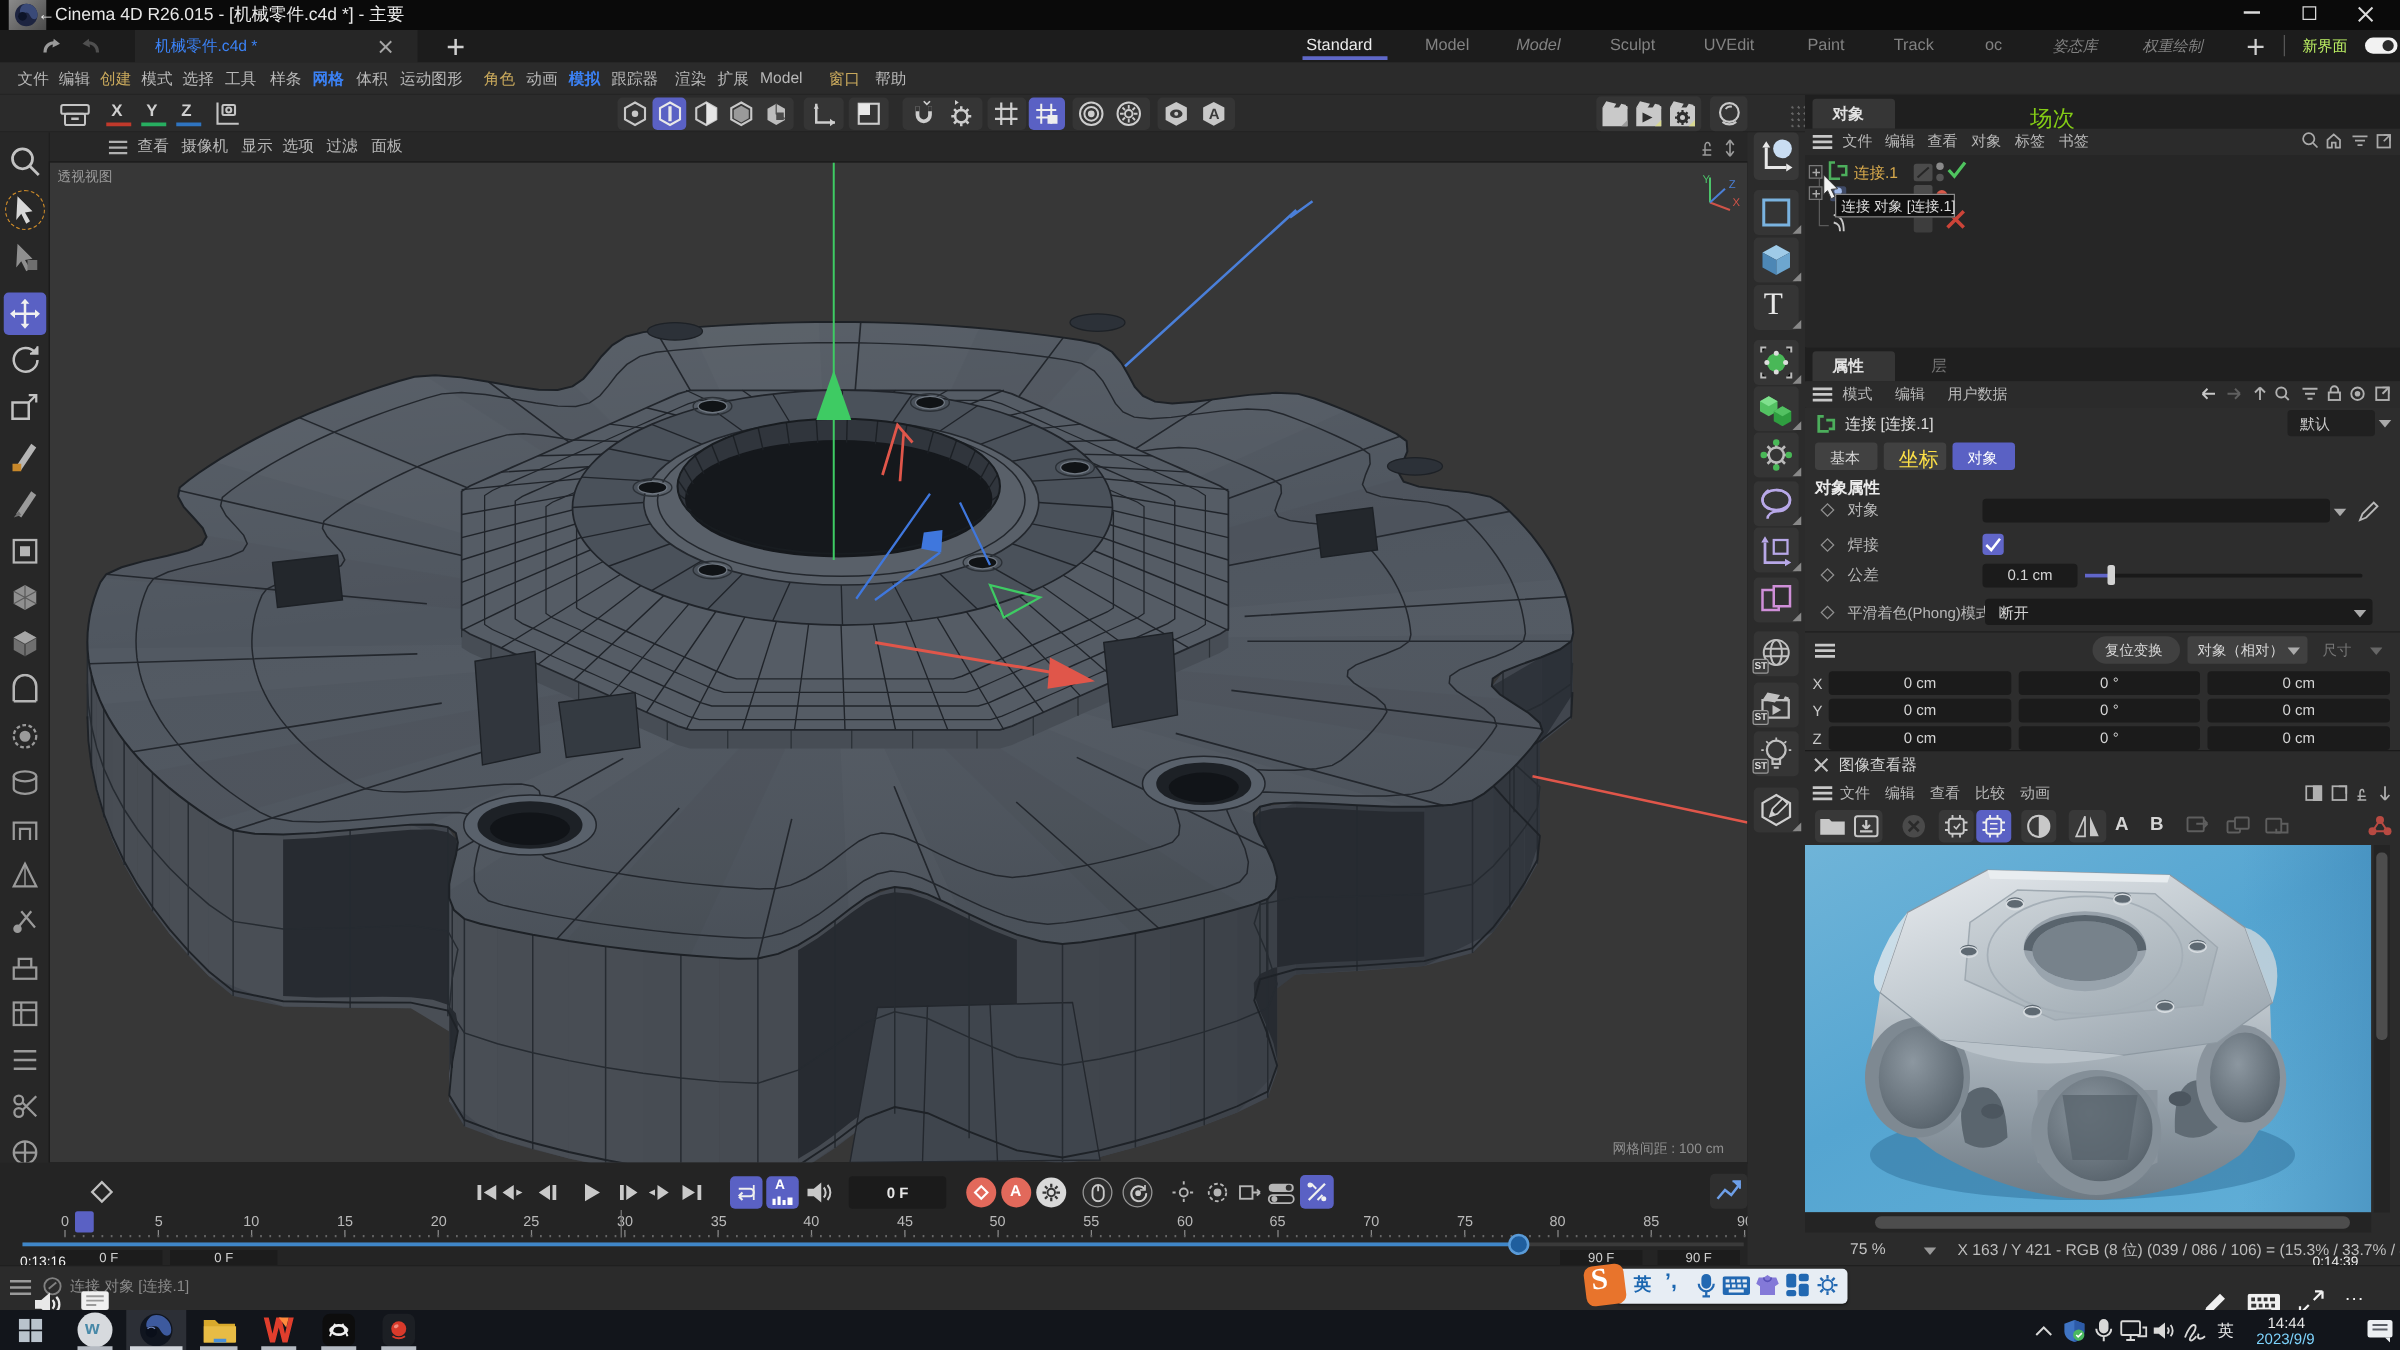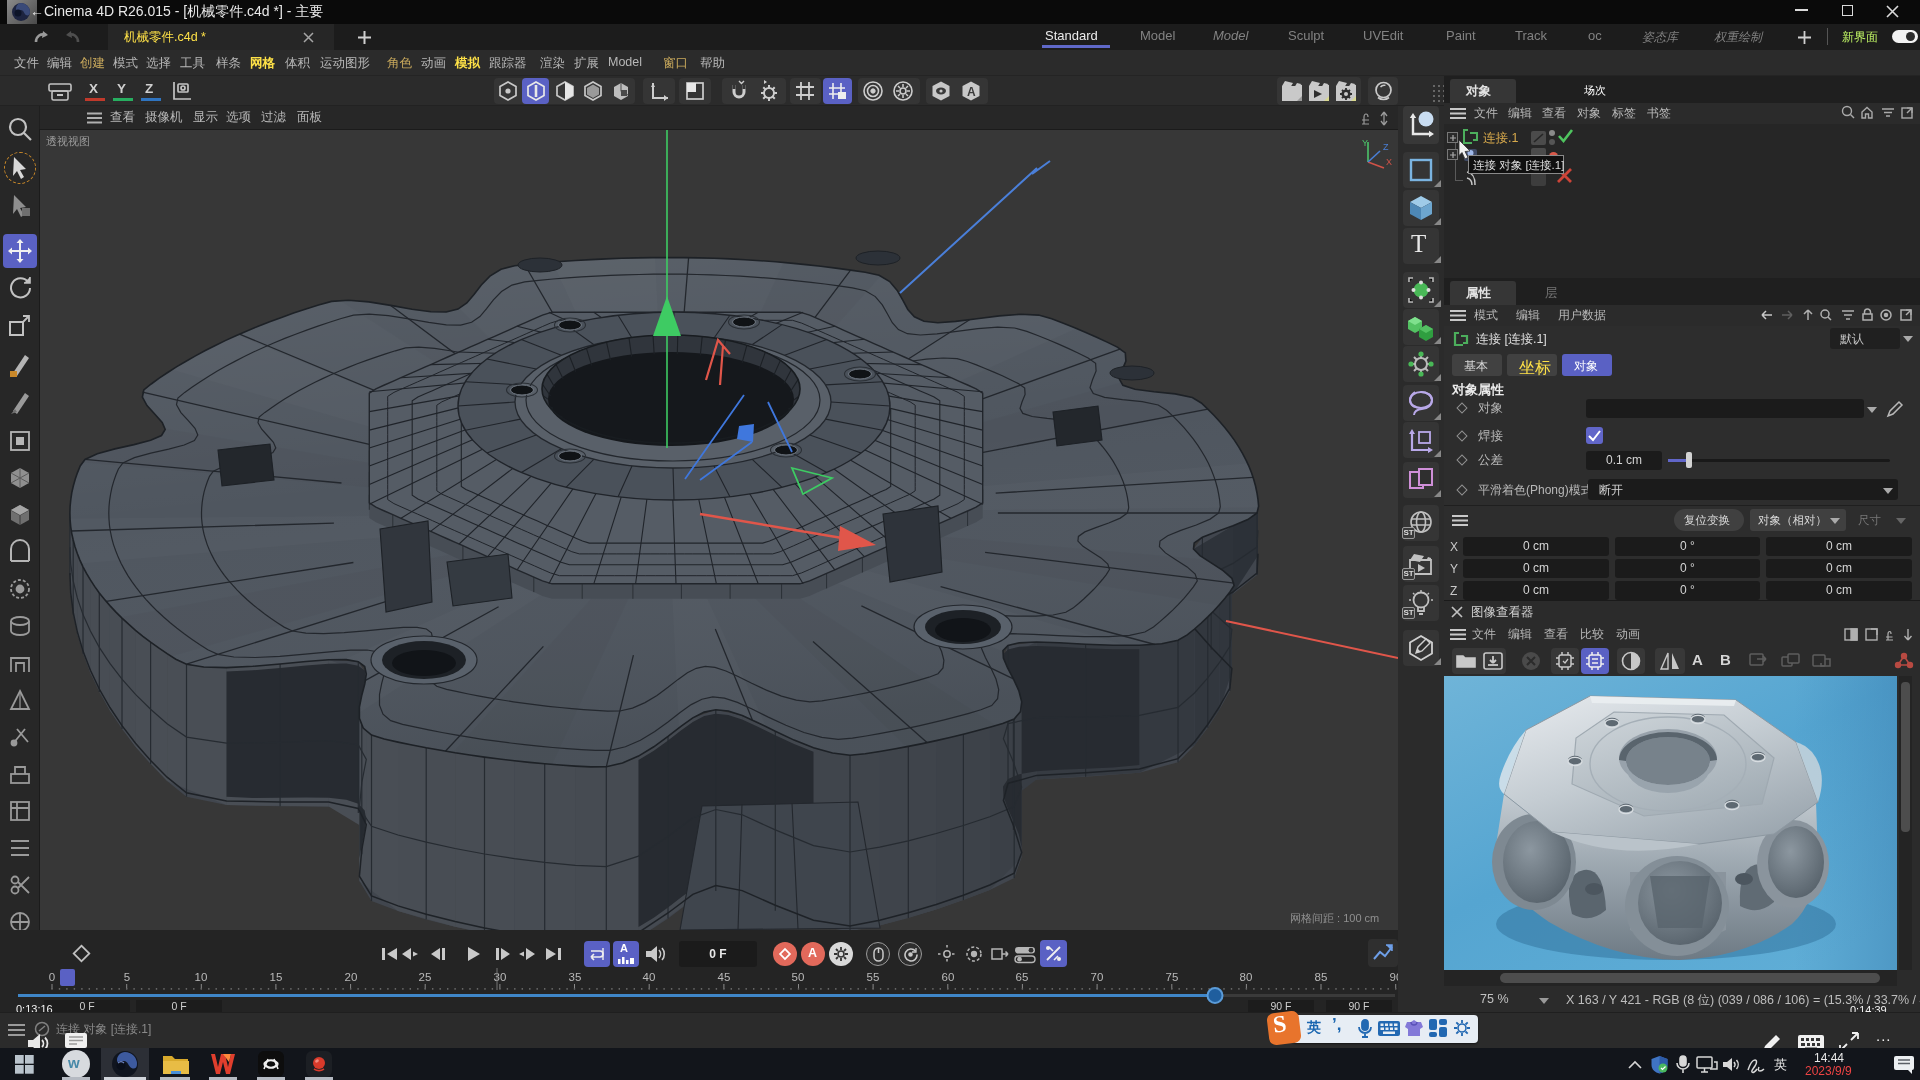--- a/index.html
+++ b/index.html
@@ -1,20 +1,20 @@
 <!DOCTYPE html>
 <html><head><meta charset="utf-8">
 <style>
 *{margin:0;padding:0;box-sizing:border-box}
 html,body{width:1920px;height:1080px;overflow:hidden;background:#2b2b2b;font-family:"Liberation Sans",sans-serif;-webkit-font-smoothing:antialiased}
 .abs{position:absolute}
 .txt{color:#b8b8b8;font-size:12.5px;white-space:nowrap}
 .dim{color:#828282}
 .yel{color:#c9a95c}
-.wht{color:#fde047}
+.wht{color:#3b82f6}
 .tile{background:#353535;border-radius:4px}
 .blue{background:#5a61c4;border-radius:4px}
 .fld{background:#1b1b1b;border-radius:3px;color:#d5d5d5;font-size:12px;text-align:center}
 svg{display:block}
 </style></head>
 <body>
 
 <div class="abs" style="left:0;top:0;width:1920px;height:24px;background:#0a0a0a">
   <div class="abs" style="left:7px;top:0;width:30px;height:24px;background:linear-gradient(135deg,#8a8a8a,#4a4a4a)"></div>
   <svg class="abs" style="left:10px;top:1px" width="22" height="22">
@@ -590,21 +590,21 @@
       </svg>
 <div class="abs" style="left:36px;top:552px;border-left:7px solid transparent;border-bottom:7px solid #888"></div>
 
 </path></div>
 
 <div class="abs" style="left:1444px;top:76px;width:476px;height:936px;background:#2b2b2b;border-left:1px solid #1a1a1a"></div>
 
 <div class="abs" style="left:1444px;top:76px;width:476px;height:27px;background:#1f1f1f"></div>
 <div class="abs" style="left:1450px;top:79px;width:66px;height:24px;background:#363636;border-radius:3px 3px 0 0"></div>
 <span class="abs" style="left:1466px;top:83px;color:#e2e2e2;font-size:12.5px;font-weight:700">对象</span>
-<span class="abs" style="left:1584px;top:83px;color:#ffffff;font-size:11px">场次</span>
+<span class="abs" style="left:1624px;top:83px;color:#84cc16;font-size:18px">场次</span>
 <div class="abs" style="left:1444px;top:103px;width:476px;height:21px;background:#2b2b2b"></div>
 <svg class="abs" style="left:1450px;top:107px" width="16" height="13">
     <path d="M0 2h16M0 6.5h16M0 11h16" stroke="#c8c8c8" stroke-width="2.2"></path>
   </svg>
 <span class="abs txt" style="left:1474px;top:105px;font-size:12px">文件</span>
 <span class="abs txt" style="left:1508px;top:105px;font-size:12px">编辑</span>
 <span class="abs txt" style="left:1542px;top:105px;font-size:12px">查看</span>
 <span class="abs txt" style="left:1577px;top:105px;font-size:12px">对象</span>
 <span class="abs txt" style="left:1612px;top:105px;font-size:12px">标签</span>
 <span class="abs txt" style="left:1647px;top:105px;font-size:12px">书签</span>
@@ -1151,20 +1151,20 @@
         </svg>
 <svg class="abs" style="left:1722px;top:8px" width="20" height="17" fill="#d8d8d8">
           <path d="M1 6v5h4l5 4V2L5 6z"></path>
           <path d="M12 6a4 4 0 0 1 0 5M14.5 4a7 7 0 0 1 0 9" stroke="#d8d8d8" stroke-width="1.5" fill="none"></path>
         </svg>
 <svg class="abs" style="left:1746px;top:8px" width="20" height="18" fill="none" stroke="#d8d8d8" stroke-width="1.5">
           <path d="M2 14c2-6 5-10 7-10s2 3 0 6-4 5-3 6 3 0 5-3m2-2c-1 2-1 4 1 4s4-2 4-2"></path>
         </svg>
 <span class="abs" style="left:1774px;top:8px;color:#e8e8e8;font-size:13px">英</span>
 <span class="abs" style="left:1814px;top:3px;color:#e8e8e8;font-size:12px">14:44</span>
-<span class="abs" style="left:1805px;top:16px;color:#ef4444;font-size:12px">2023/9/9</span>
+<span class="abs" style="left:1805px;top:16px;color:#7dd3fc;font-size:12px">2023/9/9</span>
 <svg class="abs" style="left:1893px;top:7px" width="22" height="19">
           <rect x="1" y="1" width="20" height="14" rx="2" fill="#eceff2"></rect>
           <path d="M5 5h12M5 8.5h12" stroke="#5a5f66" stroke-width="1.6"></path>
           <path d="M15 15l4 4v-4z" fill="#eceff2"></path>
         </svg>
 
 </g></div>
 
 </circle></body></html>

